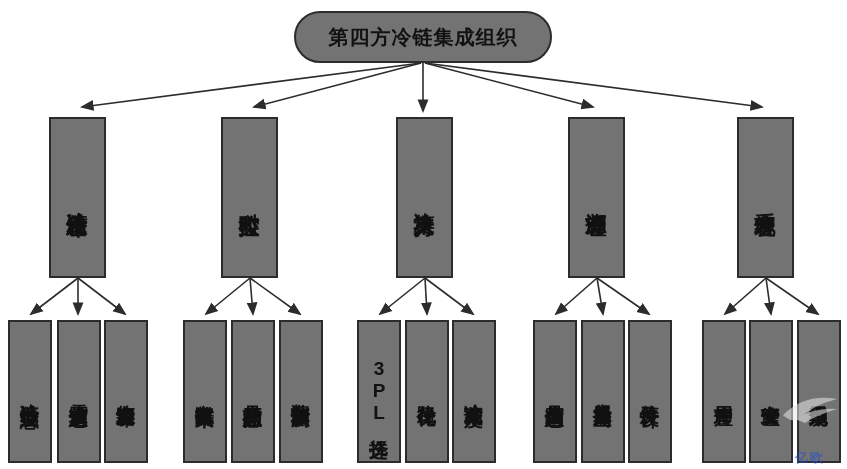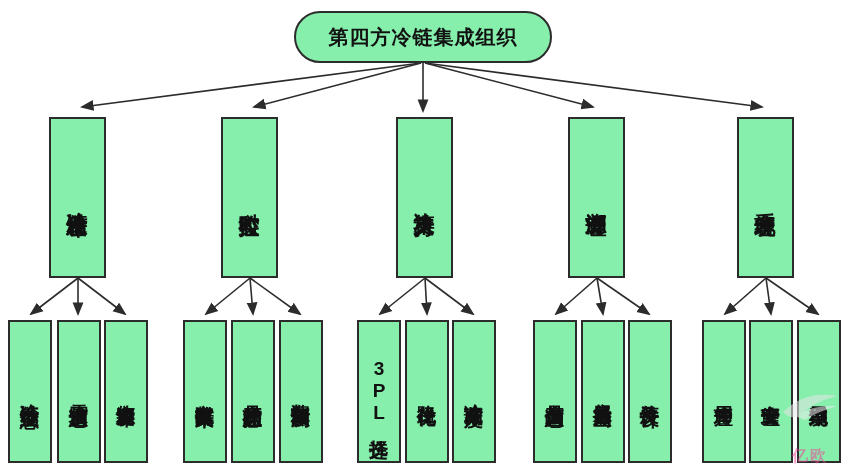--- a/index.html
+++ b/index.html
@@ -13,21 +13,21 @@
   }
   .connectors {
     position: absolute;
     left: 0; top: 0;
     width: 847px; height: 469px;
     z-index: 1;
   }
   .node {
     position: absolute;
     box-sizing: border-box;
-    background: #86efac;
+    background: #737373;
     border: 2px solid #2c2c2c;
     display: flex;
     align-items: center;
     justify-content: center;
     z-index: 2;
     color: #111111;
     font-weight: 700;
   }
   .root {
     left: 294px; top: 11px;
@@ -63,24 +63,24 @@
   .watermark {
     position: absolute;
     right: 2px; bottom: 2px;
     z-index: 3;
     pointer-events: none;
     opacity: 0.55;
     text-align: center;
     color: #dcdcdc;
   }
   .watermark .wm-text {
-    font-size: 16px;
+    font-size: 13px;
     font-weight: 700;
     letter-spacing: 2px;
-    color: #ec4899;
+    color: #1d4ed8;
     margin-top: 12px;
   }
 </style>
 </head>
 <body>
 
 <div class="canvas">
 
   <svg class="connectors" viewBox="0 0 847 469" xmlns="http://www.w3.org/2000/svg">
     <defs>

